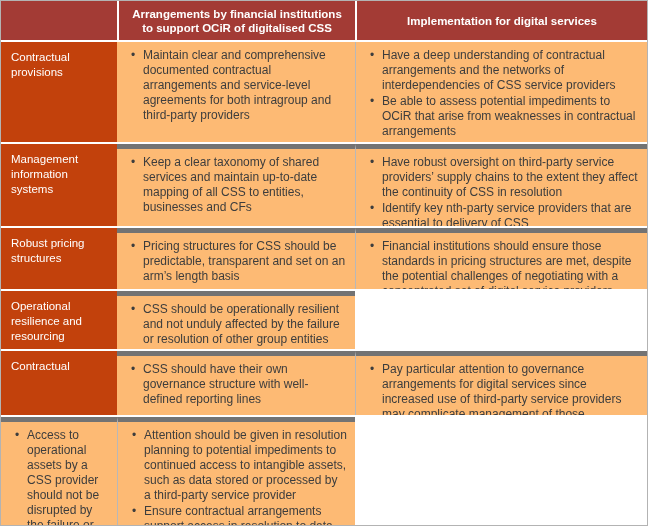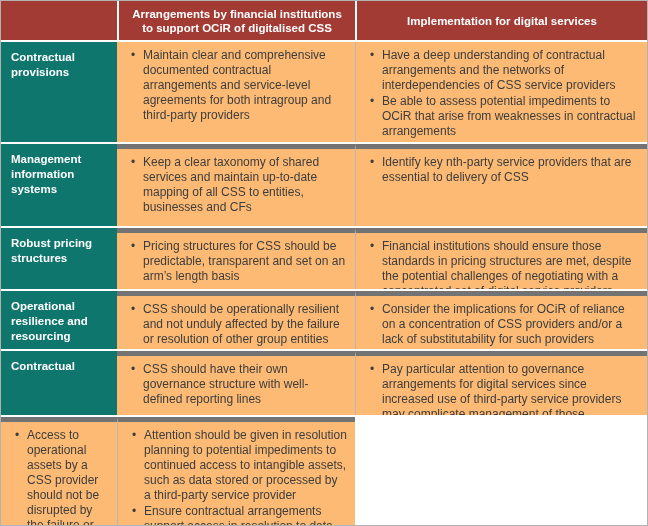--- a/index.html
+++ b/index.html
@@ -40,23 +40,23 @@
     align-items: center;
     justify-content: center;
     text-align: center;
     padding: 4px 10px;
   }
   .header-row .cell + .cell {
     border-left: 2px solid #ffffff;
   }
   
   .label-cell {
-    background: #0f766e;
+    background: #c2410c;
     color: #ffffff;
-    font-weight: bold;
+    font-weight: normal;
     font-size: 11.5px;
     line-height: 15px;
     padding: 8px 6px 12px 10px;
   }
   .bullet-cell {
     background: #fdba74;
     color: #3d3d3d;
     font-size: 12px;
     line-height: 15px;
     padding: 6px 8px 4px 12px;
@@ -111,20 +111,21 @@
     </div>
     <div class="row body-row">
       <div class="cell label-cell">Management information systems</div>
       <div class="cell bullet-cell arr-cell">
         <ul class="bullets">
           <li>Keep a clear taxonomy of shared services and maintain up-to-date mapping of all CSS to entities, businesses and CFs</li>
         </ul>
       </div>
       <div class="cell bullet-cell impl-cell">
         <ul class="bullets">
+          <li>Have robust oversight on third-party service providers’ supply chains to the extent they affect the continuity of CSS in resolution</li>
           <li>Identify key nth-party service providers that are essential to delivery of CSS</li>
         </ul>
       </div>
     </div>
     <div class="row body-row">
       <div class="cell label-cell">Robust pricing structures</div>
       <div class="cell bullet-cell arr-cell">
         <ul class="bullets">
           <li>Pricing structures for CSS should be predictable, transparent and set on an arm’s length basis</li>
         </ul>
@@ -133,25 +134,20 @@
         <ul class="bullets">
           <li>Financial institutions should ensure those standards in pricing structures are met, despite the potential challenges of negotiating with a concentrated set of digital service providers</li>
         </ul>
       </div>
     </div>
     <div class="row body-row">
       <div class="cell label-cell">Operational resilience and resourcing</div>
       <div class="cell bullet-cell arr-cell">
         <ul class="bullets">
           <li>CSS should be operationally resilient and not unduly affected by the failure or resolution of other group entities</li>
-        </ul>
-      </div>
-      <div class="cell bullet-cell impl-cell">
-        <ul class="bullets">
-          <li>Consider the implications for OCiR of reliance on a concentration of CSS providers and/or a lack of substitutability for such providers</li>
         </ul>
       </div>
     </div>
     <div class="row body-row">
       <div class="cell label-cell">Contractual</div>
       <div class="cell bullet-cell arr-cell">
         <ul class="bullets">
           <li>CSS should have their own governance structure with well-defined reporting lines</li>
         </ul>
       </div>

